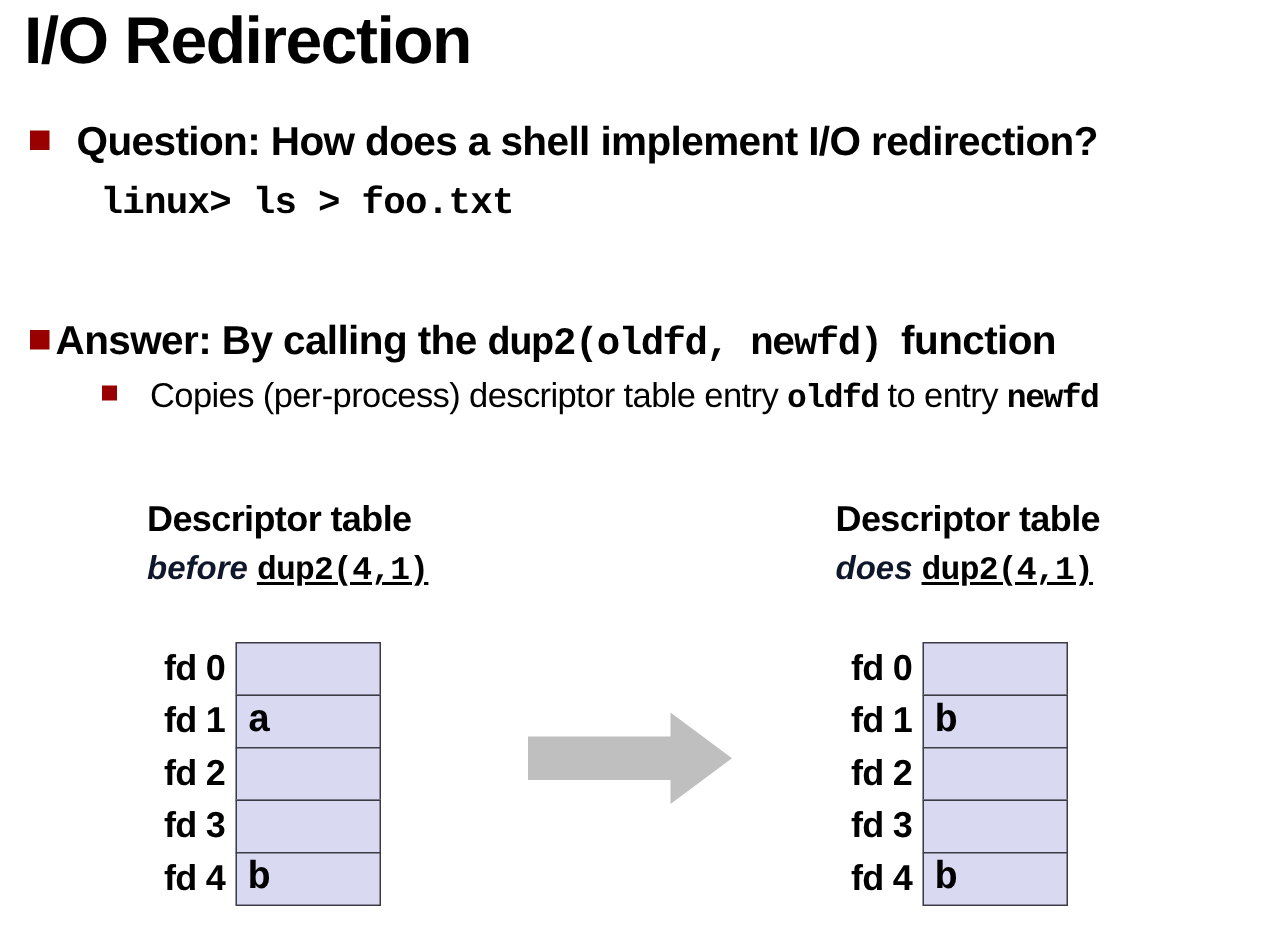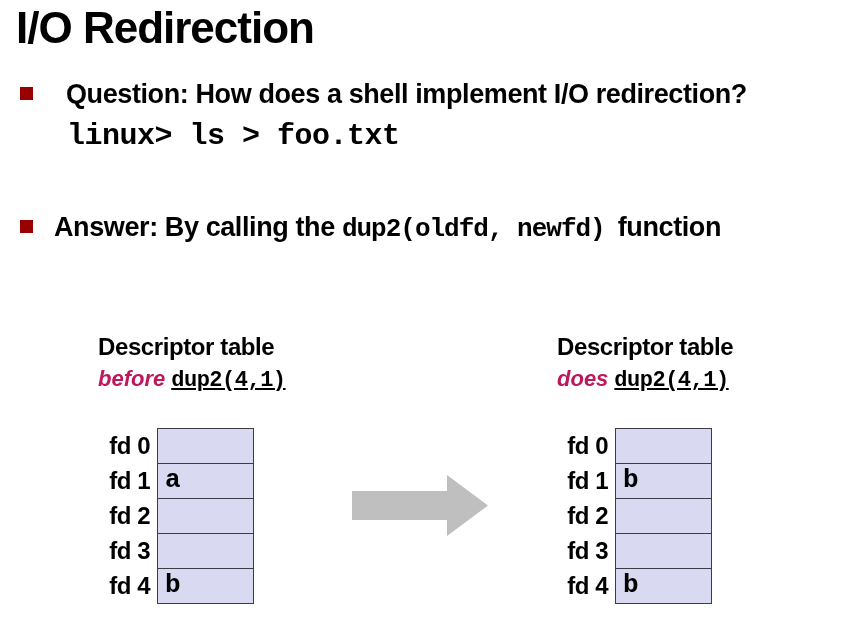--- a/index.html
+++ b/index.html
@@ -16,47 +16,47 @@
   }
 
   .bullet-line { position:absolute; display:flex; align-items:flex-start; }
   .bullet-sq {
     width:13px; height:13px; background:#990000; flex:0 0 13px; margin-top:9px;
   }
   .bullet-sq.small { width:10px; height:10px; flex:0 0 10px; margin-top:8px; }
 
   .q-line { left:20px; top:78px; width:810px; }
   .q-line .bl-text {
-    margin-left:33px; font-size:27px; font-weight:bold; letter-spacing:-0.4px; line-height:33px;
+    margin-left:18px; font-size:27px; font-weight:bold; letter-spacing:-0.4px; line-height:33px;
   }
 
   .code-line {
     position:absolute; left:67px; top:121px;
-    font-size:30px; line-height:30px; letter-spacing:-0.5px;
+    font-size:25px; line-height:30px; letter-spacing:-0.5px;
   }
 
   .a-line { left:20px; top:211px; width:820px; }
   .a-line .bl-text {
-    margin-left:21px; font-size:27px; font-weight:bold; letter-spacing:-0.4px; line-height:33px;
+    margin-left:4px; font-size:27px; font-weight:bold; letter-spacing:-0.4px; line-height:33px;
   }
   .a-line .mono { font-size:26px; letter-spacing:-1px; }
   .answer-suffix { margin-left:13px; }
 
   .sub-line { left:68px; top:249px; width:775px; }
   .sub-line .bl-text {
     margin-left:22px; font-size:23px; font-weight:normal; letter-spacing:-0.4px; line-height:29px;
   }
   .sub-line .mono { font-size:22px; letter-spacing:-1px; }
 
   .tbl-header { position:absolute; width:280px; }
   .tbl-header .t1 {
     font-size:24px; font-weight:bold; letter-spacing:-0.4px; line-height:31px;
   }
   .tbl-header .t2 { font-size:22px; line-height:33px; }
-  .qualifier { color:#be185d; font-style:italic; font-weight:bold; margin-right:6px; }
+  .qualifier { color:#0f172a; font-style:italic; font-weight:bold; margin-right:6px; }
   .tbl-header .mono { font-size:22px; letter-spacing:-0.5px;text-decoration:underline; }
   .hdr-before { left:98px;  top:331px; }
   .hdr-after  { left:557px; top:331px; }
 
   .fd-table { position:absolute; top:428px; }
   .tbl-before { left:98px; }
   .tbl-after  { left:556px; }
   .fd-row { display:flex; height:36px; margin-top:-1px; }
   .fd-row:first-child { margin-top:0; }
   .fd-label {
@@ -83,20 +83,24 @@
     <div class="bl-text">Question: How does a shell implement I/O redirection?</div>
   </div>
 
   <div class="code-line mono">linux&gt; ls &gt; foo.txt</div>
 
   <div class="bullet-line a-line">
     <span class="bullet-sq"></span>
     <div class="bl-text"><span>Answer: By calling the </span><span class="mono">dup2(oldfd, newfd)</span><span class="answer-suffix">function</span></div>
   </div>
 
+  <div class="bullet-line sub-line">
+    <span class="bullet-sq small"></span>
+    <div class="bl-text"><span>Copies (per-process) descriptor table entry </span><span class="mono">oldfd</span><span> to entry </span><span class="mono">newfd</span></div>
+  </div>
 
   <div class="tbl-header hdr-before">
     <div class="t1">Descriptor table</div>
     <div class="t2"><span class="qualifier">before</span><span class="mono">dup2(4,1)</span></div>
   </div>
 
   <div class="tbl-header hdr-after">
     <div class="t1">Descriptor table</div>
     <div class="t2"><span class="qualifier">does</span><span class="mono">dup2(4,1)</span></div>
   </div>

